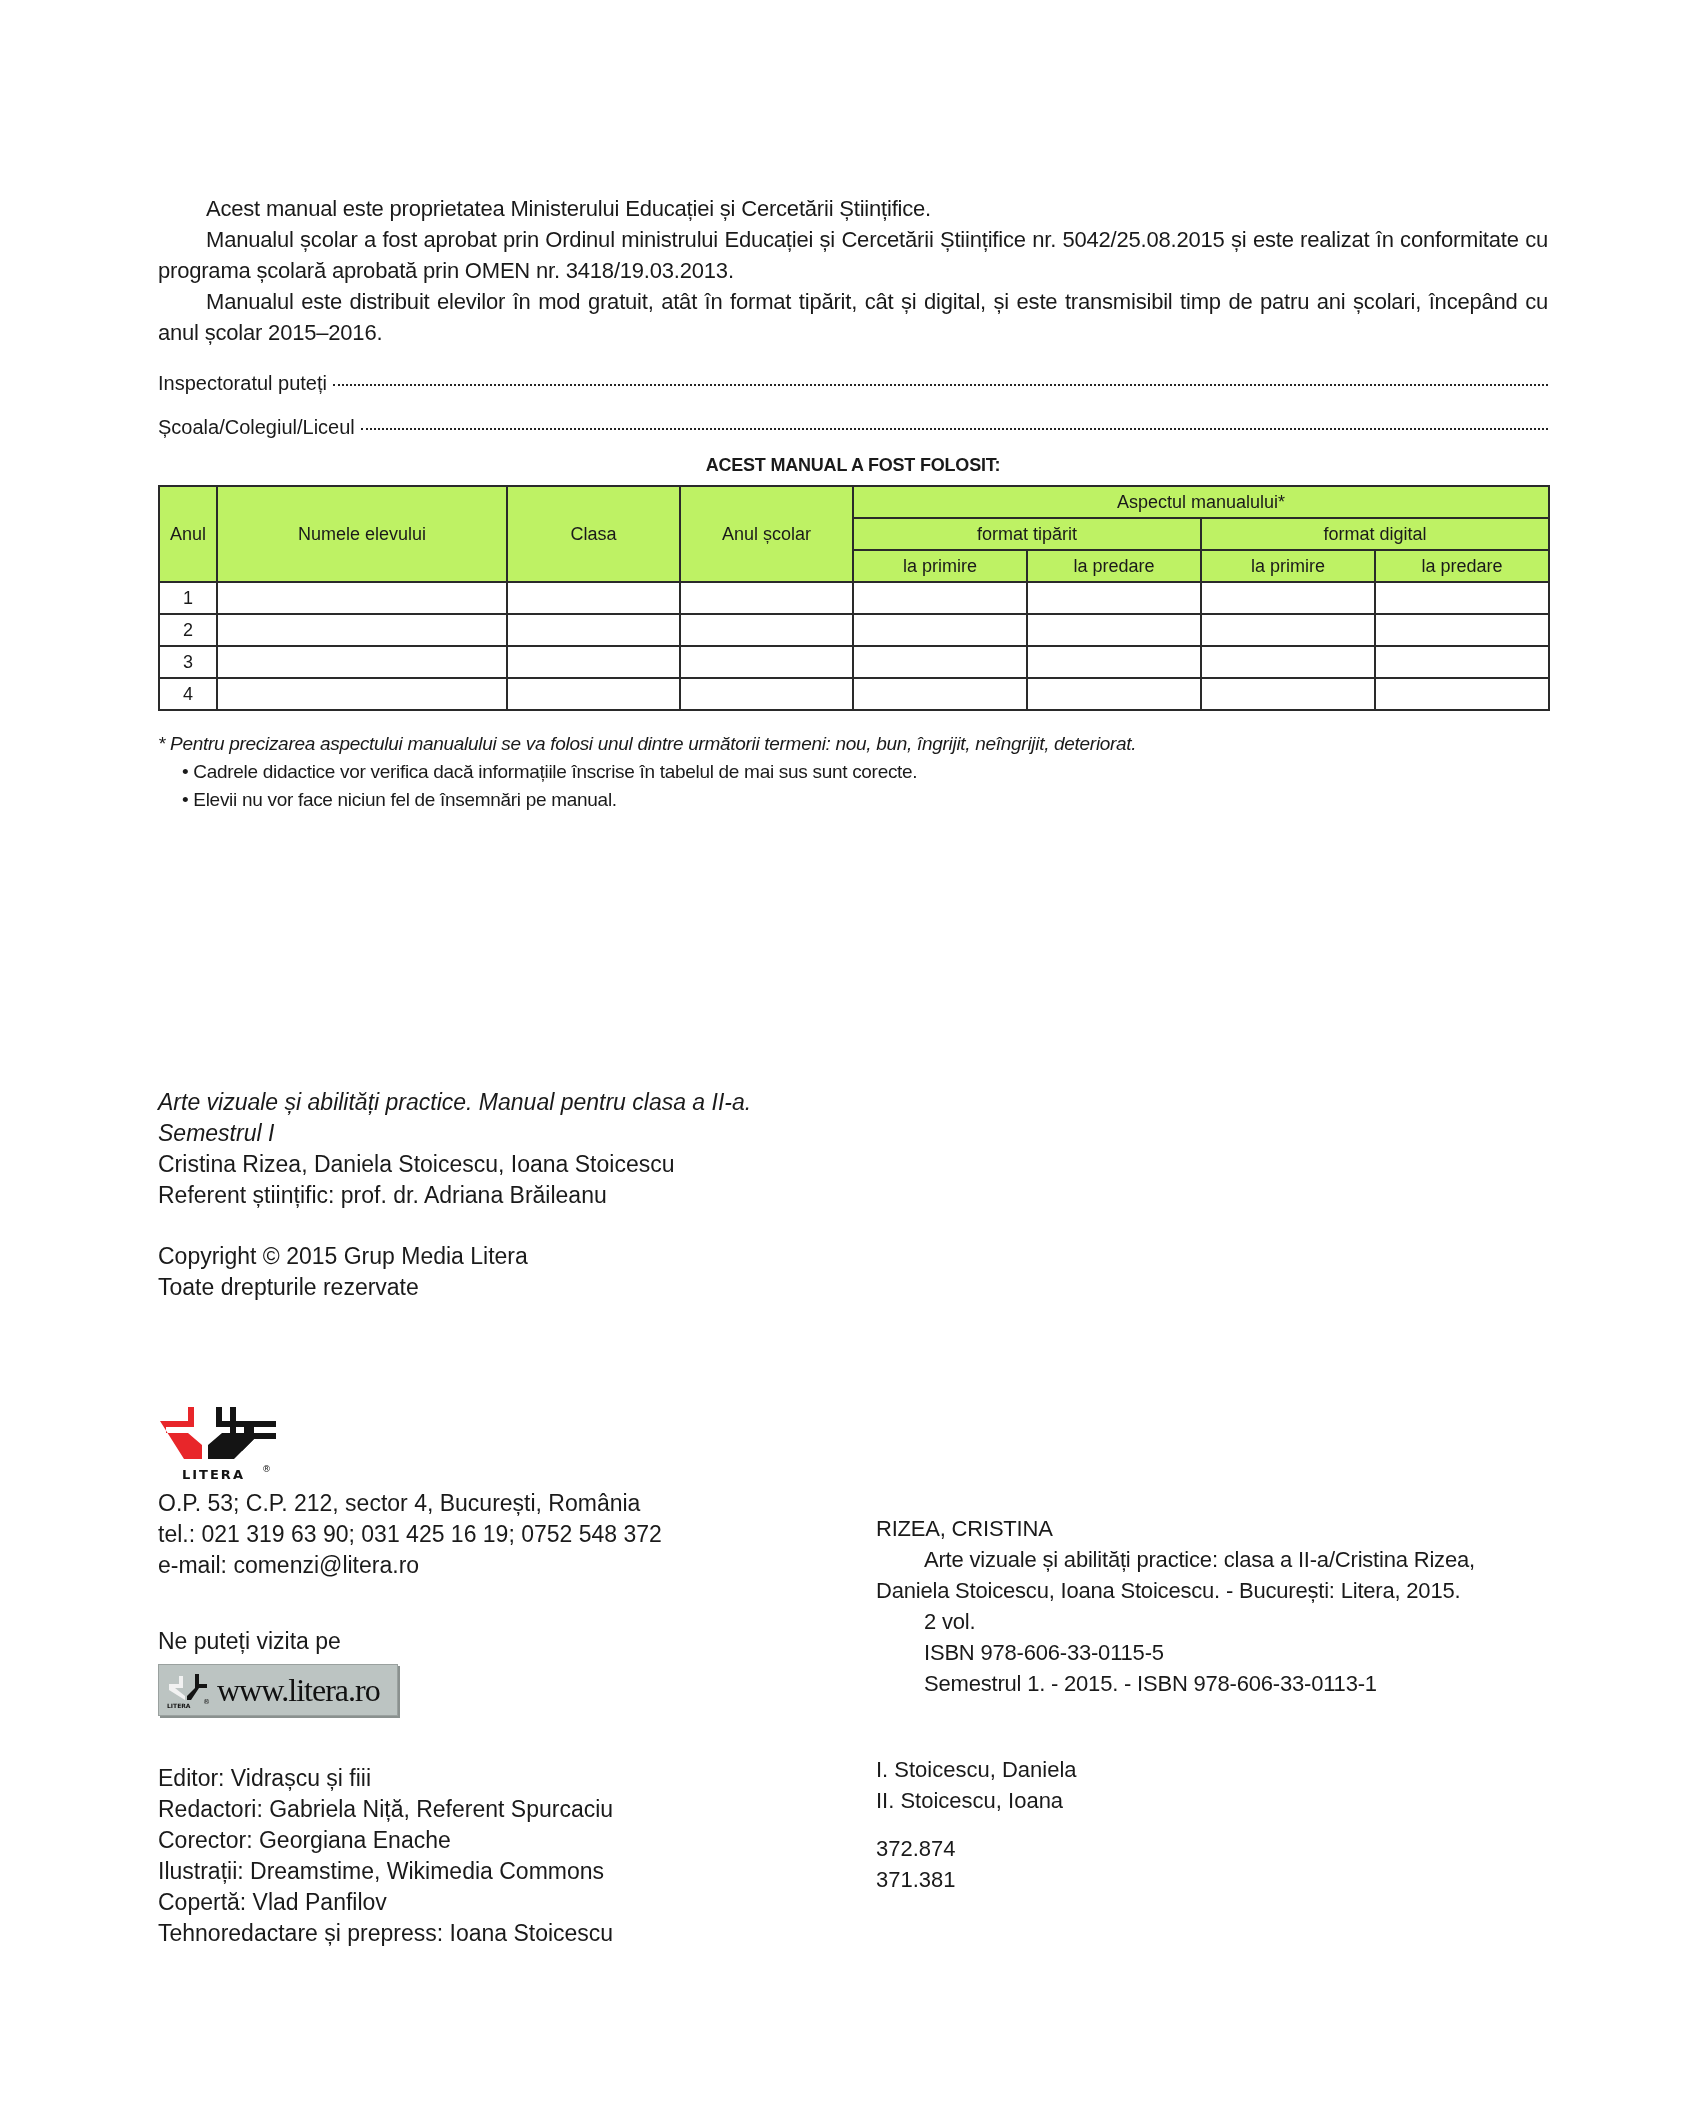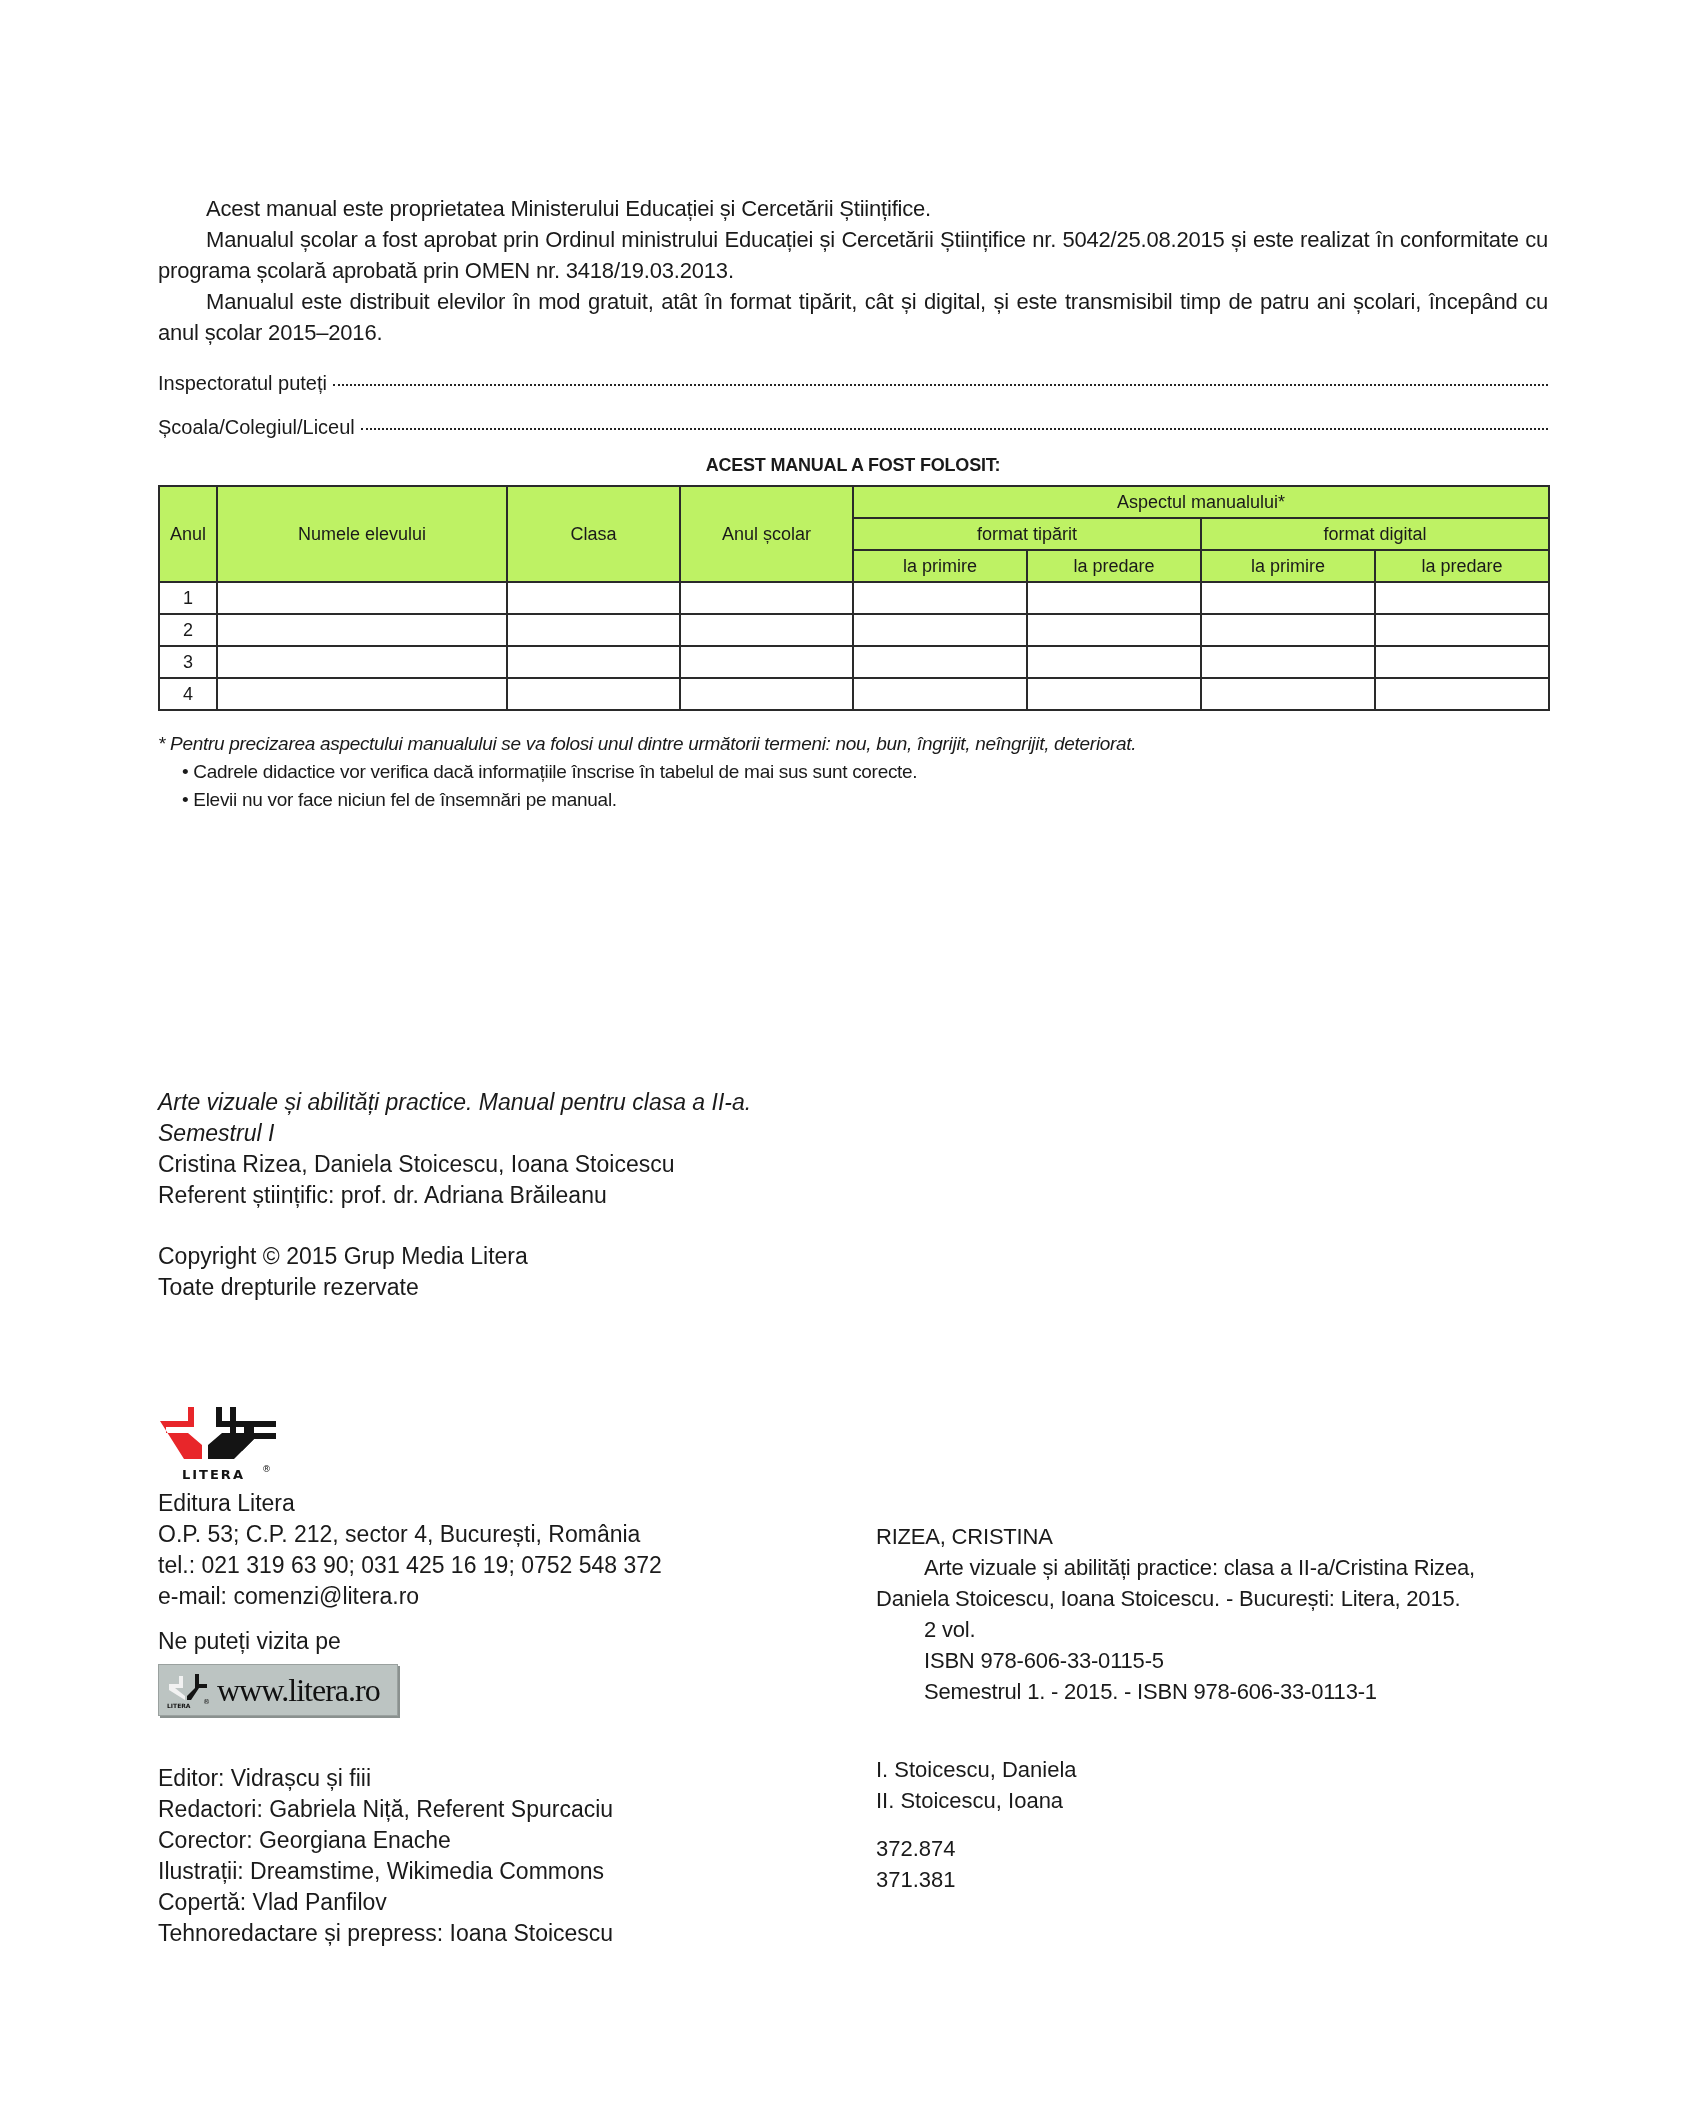--- a/index.html
+++ b/index.html
@@ -35,21 +35,21 @@
   .visit { left: 158px; top: 1628px; font-size: 23px; }
   .site-btn {
     left: 158px; top: 1664px; width: 238px; height: 50px; background: #bcc4c2;
     border: 1px solid #9aa19f; box-shadow: 2px 2px 0 #8a918f; display: flex; align-items: center;
     text-decoration: none; color: #111; cursor: pointer;
   }
   .site-btn .mini-logo { width: 48px; height: 40px; margin-left: 6px; }
   .site-btn .url { font-family: "Liberation Serif", serif; font-size: 32px; letter-spacing: -1px; margin-left: 4px; }
   .credits { left: 158px; top: 1763px; font-size: 23px; line-height: 31px; }
   .cip { left: 876px; top: 1513px; font-size: 22px; line-height: 31px; letter-spacing: -0.2px; }
-  .cip .gap { margin-top: 8px; }
+  .cip .gap { }
   .cip .ind { padding-left: 48px; }
   .cip .ind-first { text-indent: 48px; }
   .cip2 { left: 876px; top: 1754px; font-size: 22px; line-height: 31px; }
   .cip3 { left: 876px; top: 1833px; font-size: 22px; line-height: 31px; }
 </style>
 </head>
 <body>
 
 <div class="abs intro">
   <p class="ind">Acest manual este proprietatea Ministerului Educației și Cercetării Științifice.</p>
@@ -163,21 +163,20 @@
     <polygon points="2,16 30,16 30,2 36,2 36,22 8,22 8,28 30,28 44,40 44,54 26,54" fill="#e8262a"></polygon>
     <polygon points="0,22 6,22 6,28 0,28" fill="#e8262a" opacity="0"></polygon>
     <polygon points="50,40 64,28 86,28 86,22 58,22 58,2 64,2 64,16 92,16 118,16 118,22 96,22 96,34 76,54 50,54" fill="#141414"></polygon>
     <polygon points="72,2 78,2 78,28 118,28 118,34 96,34 84,46 84,28 72,28" fill="#141414"></polygon>
     <text x="24" y="74" font-family="DejaVu Sans, sans-serif" font-weight="bold" font-size="13" letter-spacing="2" fill="#141414">LITERA</text>
     <text x="104" y="67" font-family="DejaVu Sans, sans-serif" font-size="9" fill="#141414">®</text>
   </svg>
 </div>
 
 <div class="abs publisher">
-  <div>Editura Litera</div>
   <div>O.P. 53; C.P. 212, sector 4, București, România</div>
   <div>tel.: 021 319 63 90; 031 425 16 19; 0752 548 372</div>
   <div>e-mail: comenzi@litera.ro</div>
 </div>
 <div class="abs visit">Ne puteți vizita pe</div>
 <a class="abs site-btn">
   <span class="mini-logo">
     <svg width="48" height="40" viewBox="0 0 48 40">
       <polygon points="4,14 14,14 14,6 18,6 18,18 10,18 20,26 20,30 4,20" fill="#f2f2f2"></polygon>
       <polygon points="22,26 30,18 30,4 34,4 34,14 42,14 42,18 34,18 26,30 22,30" fill="#141414"></polygon>

